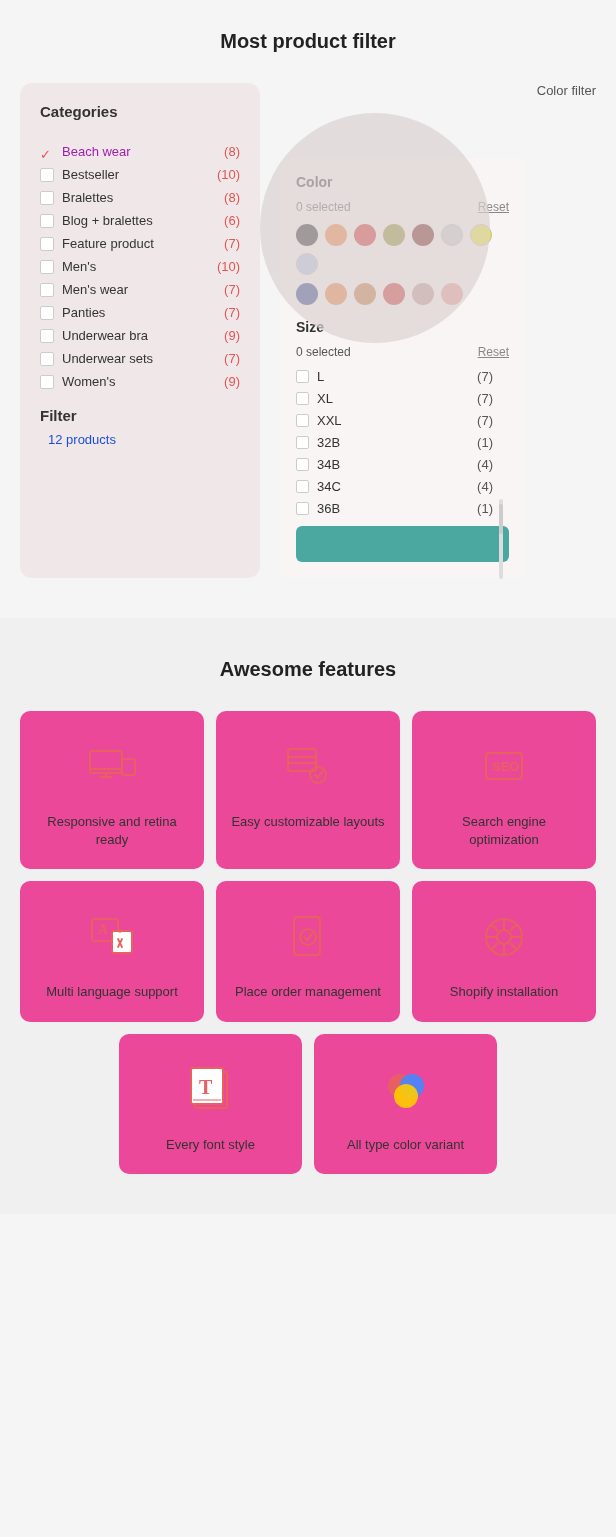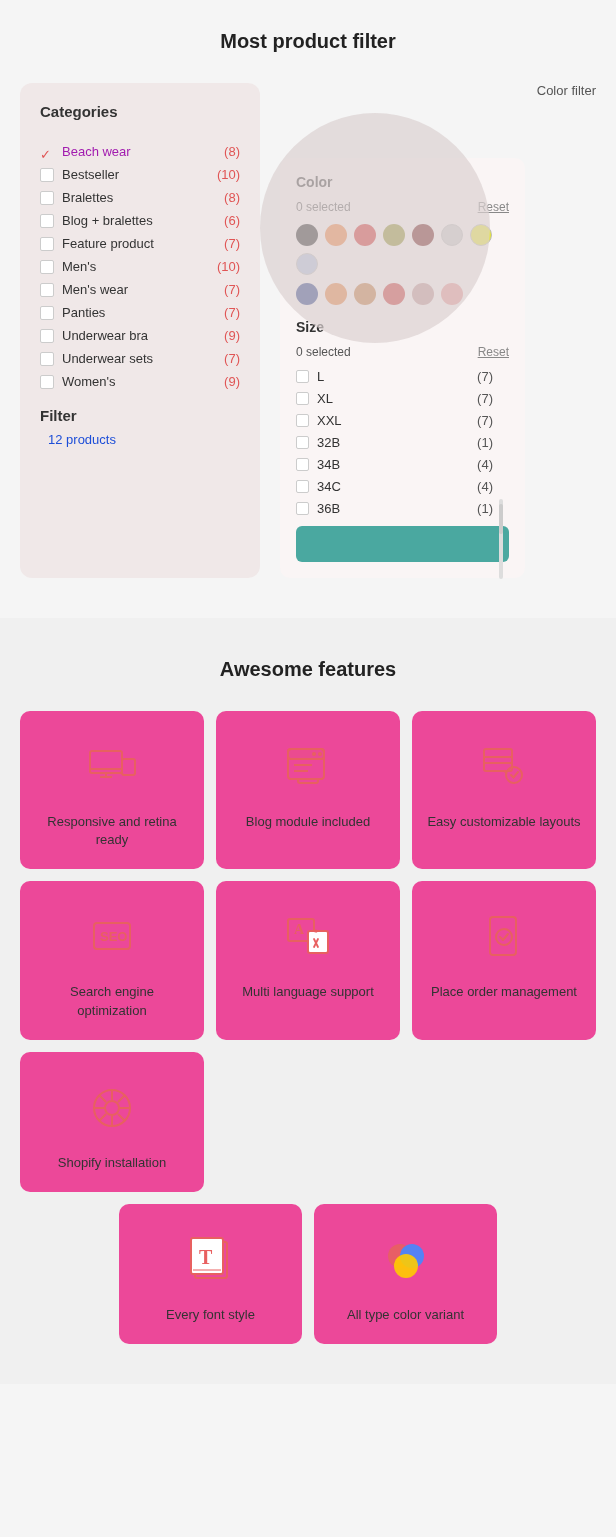--- a/index.html
+++ b/index.html
@@ -303,32 +303,20 @@
       <rect x="4" y="10" width="32" height="22" rx="2" stroke="#e86060" stroke-width="2"></rect>
       <rect x="36" y="18" width="13" height="16" rx="2" stroke="#e86060" stroke-width="2"></rect>
       <line x1="4" y1="28" x2="36" y2="28" stroke="#e86060" stroke-width="2"></line>
       <line x1="20" y1="32" x2="20" y2="36" stroke="#e86060" stroke-width="2"></line>
       <line x1="14" y1="36" x2="26" y2="36" stroke="#e86060" stroke-width="2"></line>
     </svg></div>
     <div class="feature-label">Responsive and retina ready</div>
   </div>
       <div class="feature-card">
     <div class="feature-icon"><svg viewBox="0 0 52 52" fill="none" xmlns="http://www.w3.org/2000/svg">
-      <rect x="6" y="8" width="36" height="30" rx="3" stroke="#e86060" stroke-width="2"></rect>
-      <rect x="6" y="8" width="36" height="10" rx="3" stroke="#e86060" stroke-width="2" fill="#e86060" fill-opacity="0.15"></rect>
-      <circle cx="38" cy="13" r="2" fill="#e86060"></circle>
-      <circle cx="32" cy="13" r="2" fill="#e86060"></circle>
-      <line x1="12" y1="24" x2="30" y2="24" stroke="#e86060" stroke-width="2"></line>
-      <line x1="12" y1="30" x2="26" y2="30" stroke="#e86060" stroke-width="2"></line>
-      <rect x="16" y="38" width="20" height="4" rx="2" stroke="#e86060" stroke-width="2"></rect>
-    </svg></div>
-    <div class="feature-label">Blog module included</div>
-  </div>
-      <div class="feature-card">
-    <div class="feature-icon"><svg viewBox="0 0 52 52" fill="none" xmlns="http://www.w3.org/2000/svg">
       <rect x="6" y="8" width="28" height="22" rx="2" stroke="#e86060" stroke-width="2"></rect>
       <line x1="6" y1="16" x2="34" y2="16" stroke="#e86060" stroke-width="2"></line>
       <line x1="6" y1="22" x2="34" y2="22" stroke="#e86060" stroke-width="2"></line>
       <circle cx="36" cy="34" r="8" stroke="#e86060" stroke-width="2"></circle>
       <path d="M33 34 L35.5 36.5 L40 31" stroke="#e86060" stroke-width="2" stroke-linecap="round"></path>
       <line x1="26" y1="30" x2="28" y2="32" stroke="#e86060" stroke-width="1.5"></line>
     </svg></div>
     <div class="feature-label">Easy customizable layouts</div>
   </div>
       <div class="feature-card">

